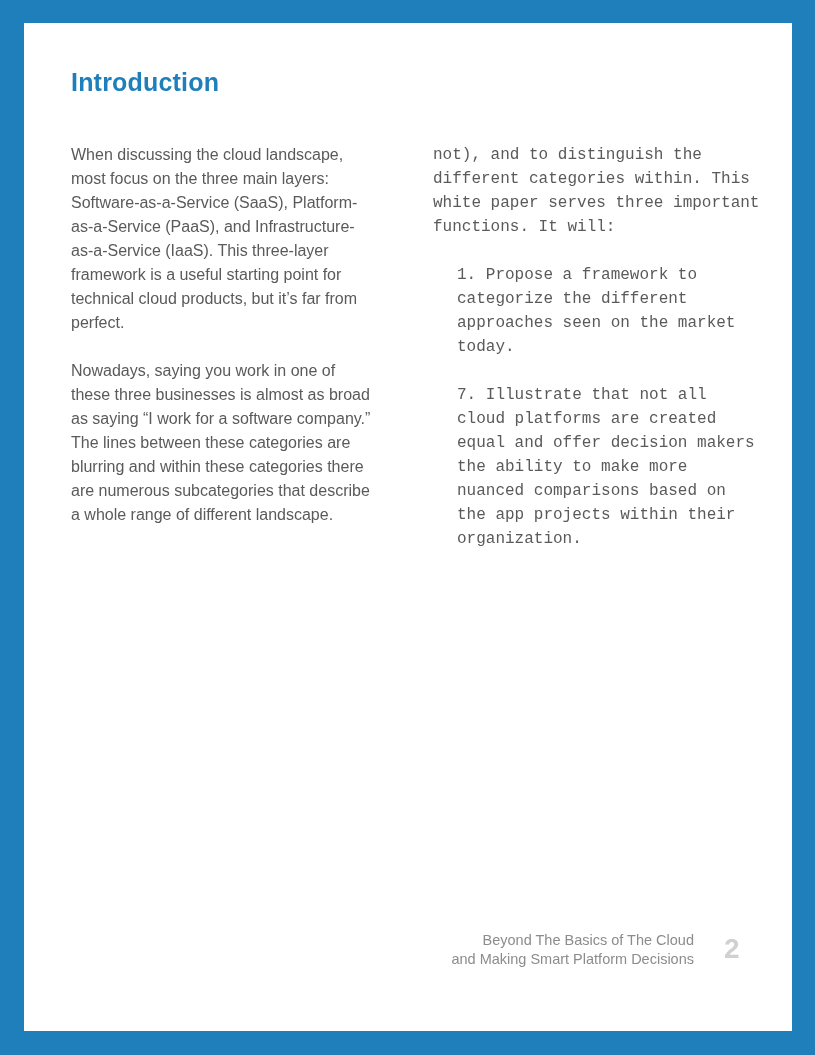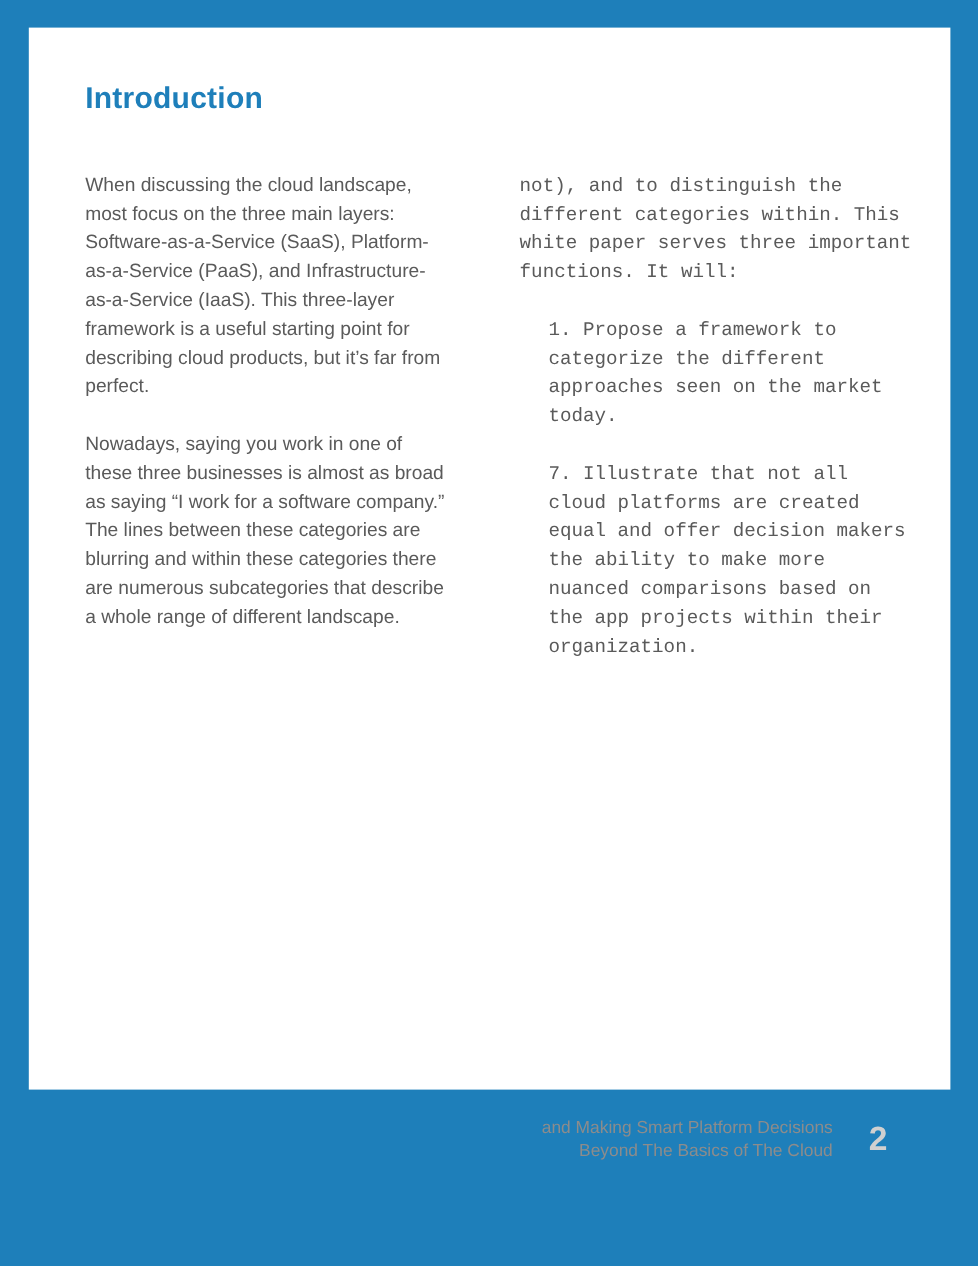--- a/index.html
+++ b/index.html
@@ -12,21 +12,21 @@
       background: #1e7fba;
       position: relative;
       overflow: hidden;
       font-family: "Liberation Sans", "DejaVu Sans", sans-serif;
     }
     .page {
       position: absolute;
       left: 24px;
       top: 23px;
       width: 768px;
-      height: 885px;
+      height: 1008px;
       background: #ffffff;
     }
     .title {
       position: absolute;
       left: 47px;
       top: 45px;
       margin: 0;
       font-size: 25px;
       font-weight: bold;
       color: #1e7fba;
@@ -72,28 +72,28 @@
       color: #d0d0d0;
     }
   </style>
 </head>
 <body>
 
 <div class="page">
   <h1 class="title">Introduction</h1>
 
   <div class="col col-left">
-    <p>When discussing the cloud landscape, most focus on the three main layers: Software-as-a-Service (SaaS), Platform-as-a-Service (PaaS), and Infrastructure-as-a-Service (IaaS). This three-layer framework is a useful starting point for describing cloud products, but it’s far from perfect.</p>
+    <p>When discussing the cloud landscape, most focus on the three main layers: Software-as-a-Service (SaaS), Platform-as-a-Service (PaaS), and Infrastructure-as-a-Service (IaaS). This three-layer framework is a useful starting point for technical cloud products, but it’s far from perfect.</p>
     <p>Nowadays, saying you work in one of these three businesses is almost as broad as saying “I work for a software company.” The lines between these categories are blurring and within these categories there are numerous subcategories that describe a whole range of different landscape.</p>
   </div>
 
   <div class="col col-right">
     <p>not), and to distinguish the different categories within. This white paper serves three important functions. It will:</p>
     <p class="list-item">1. Propose a framework to categorize the different approaches seen on the market today.</p>
     <p class="list-item">7. Illustrate that not all cloud platforms are created equal and offer decision makers the ability to make more nuanced comparisons based on the app projects within their organization.</p>
   </div>
 
   <div class="footer">
+    <div>Beyond The Basics of The Cloud</div>
     <div>and Making Smart Platform Decisions</div>
-    <div>Beyond The Basics of The Cloud</div>
   </div>
   <div class="page-number">2</div>
 </div>
 
 </body></html>

